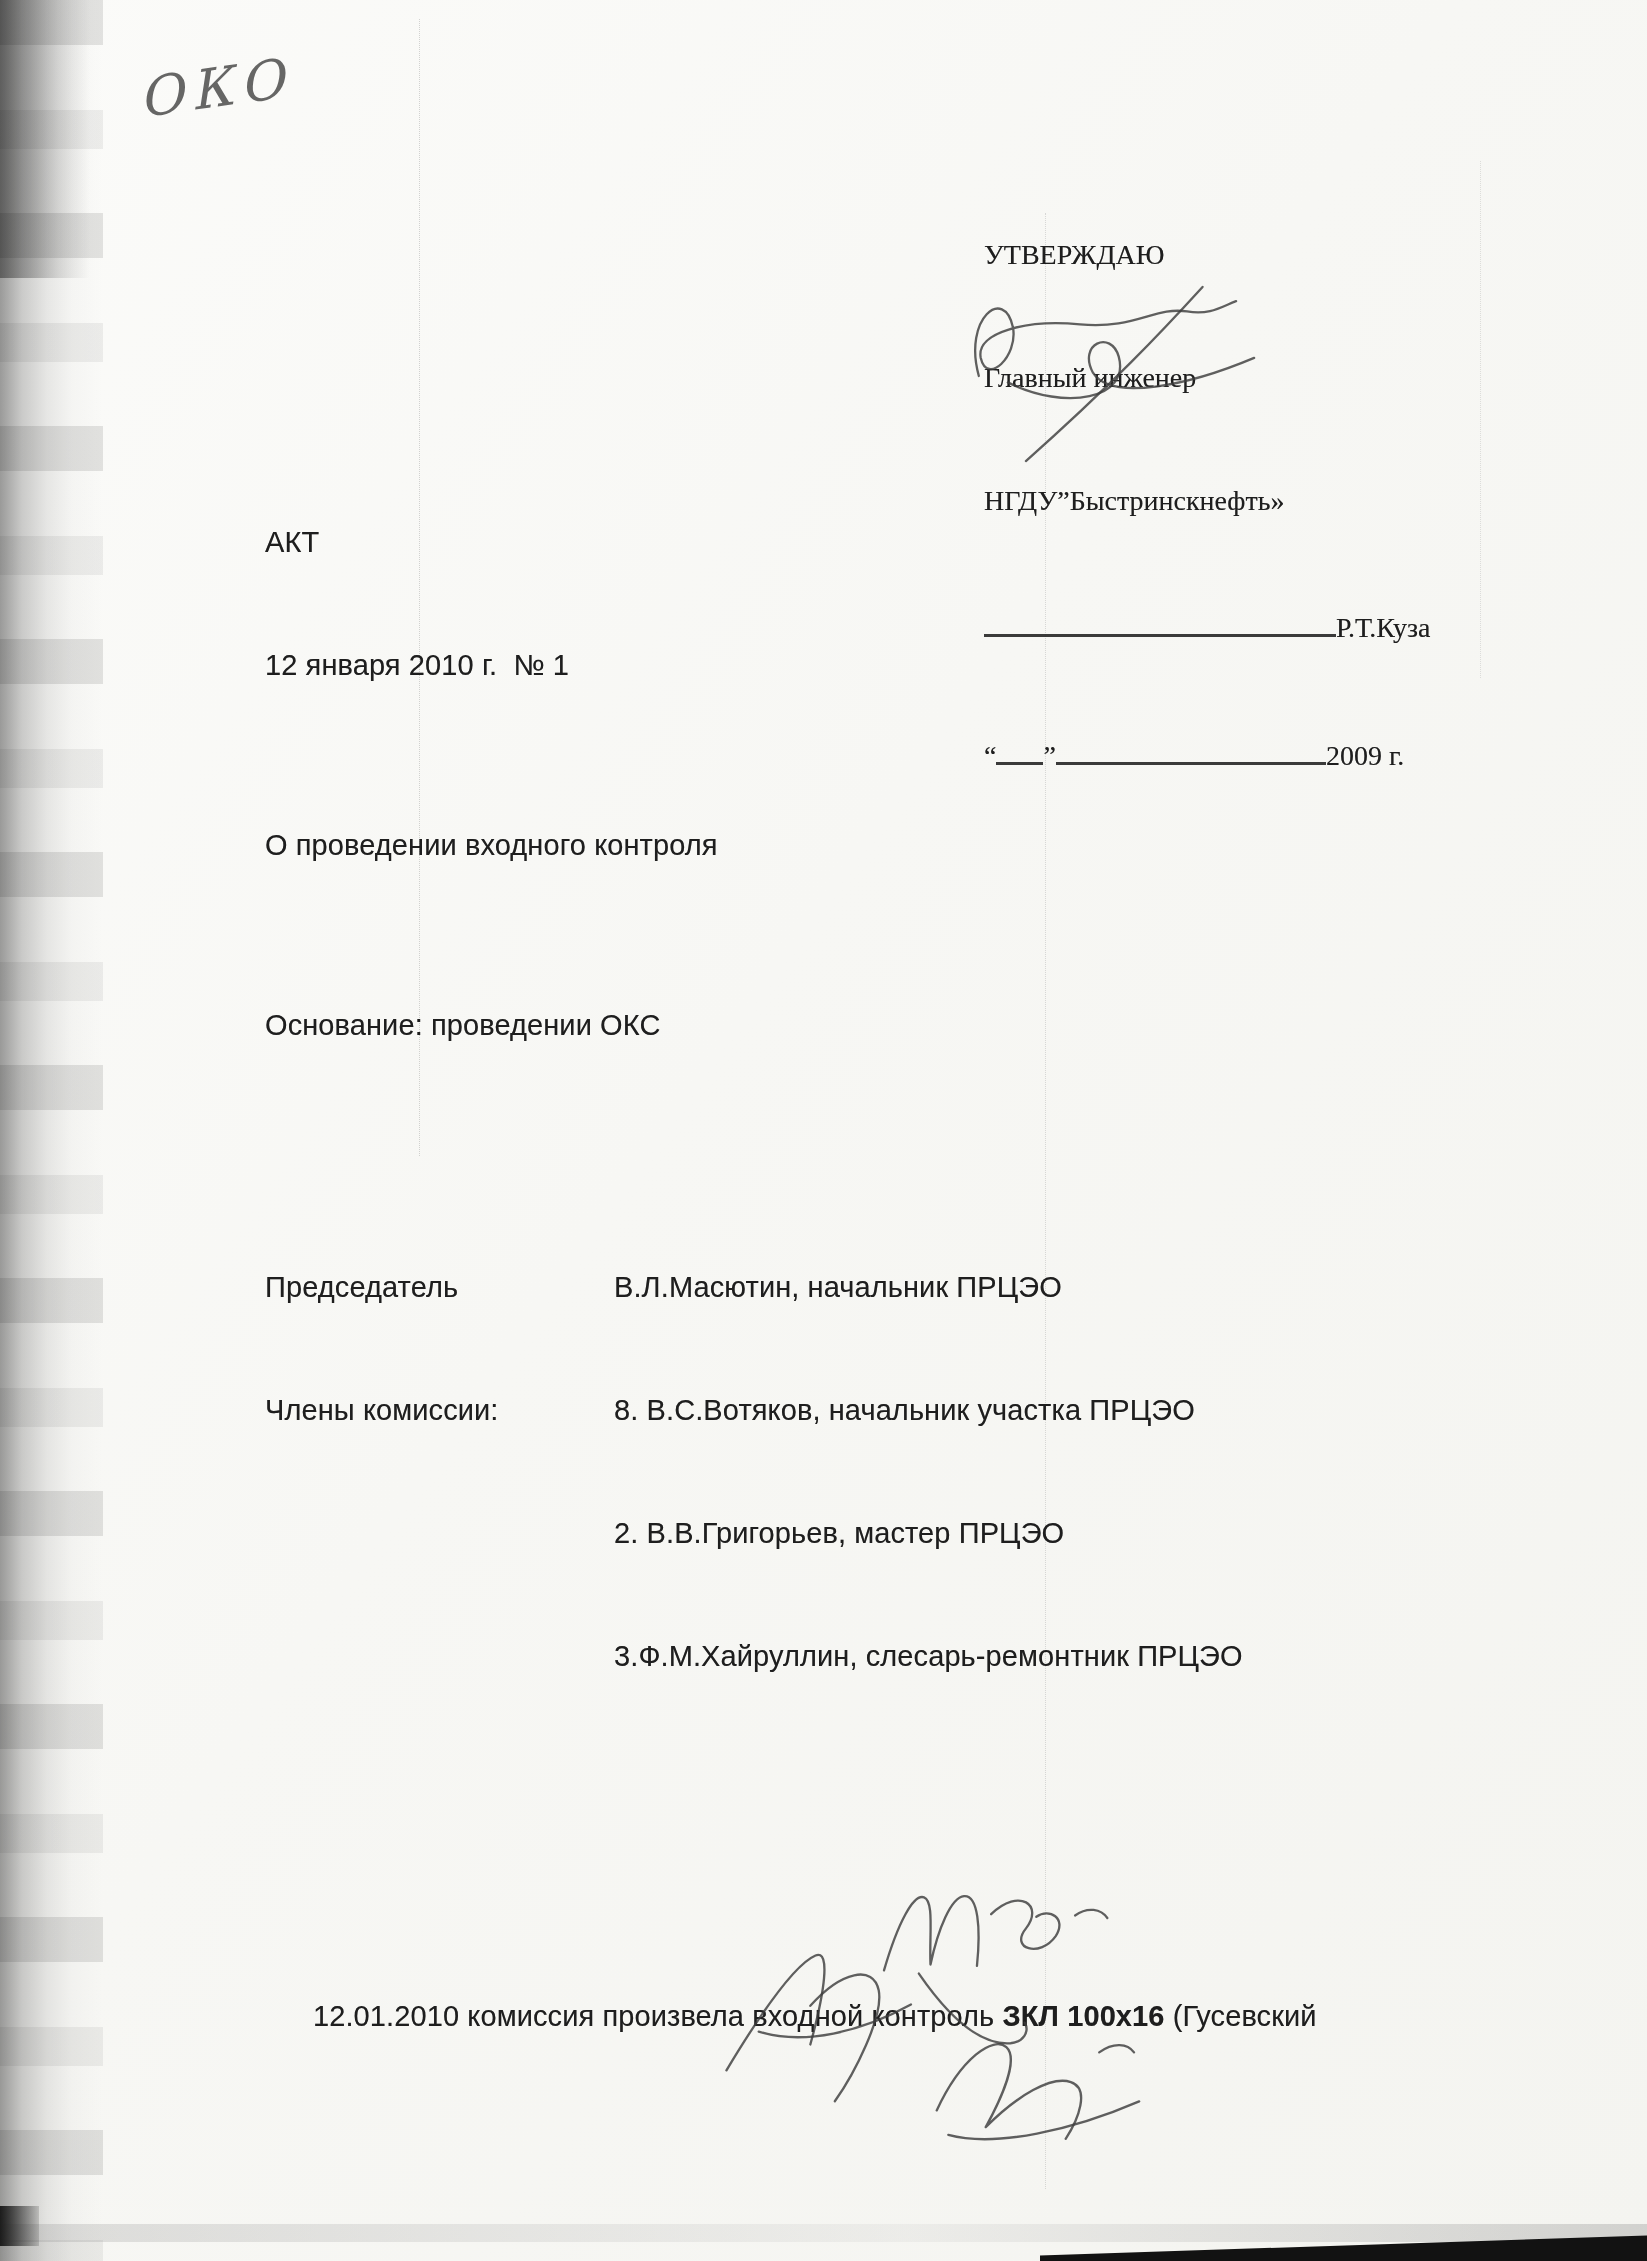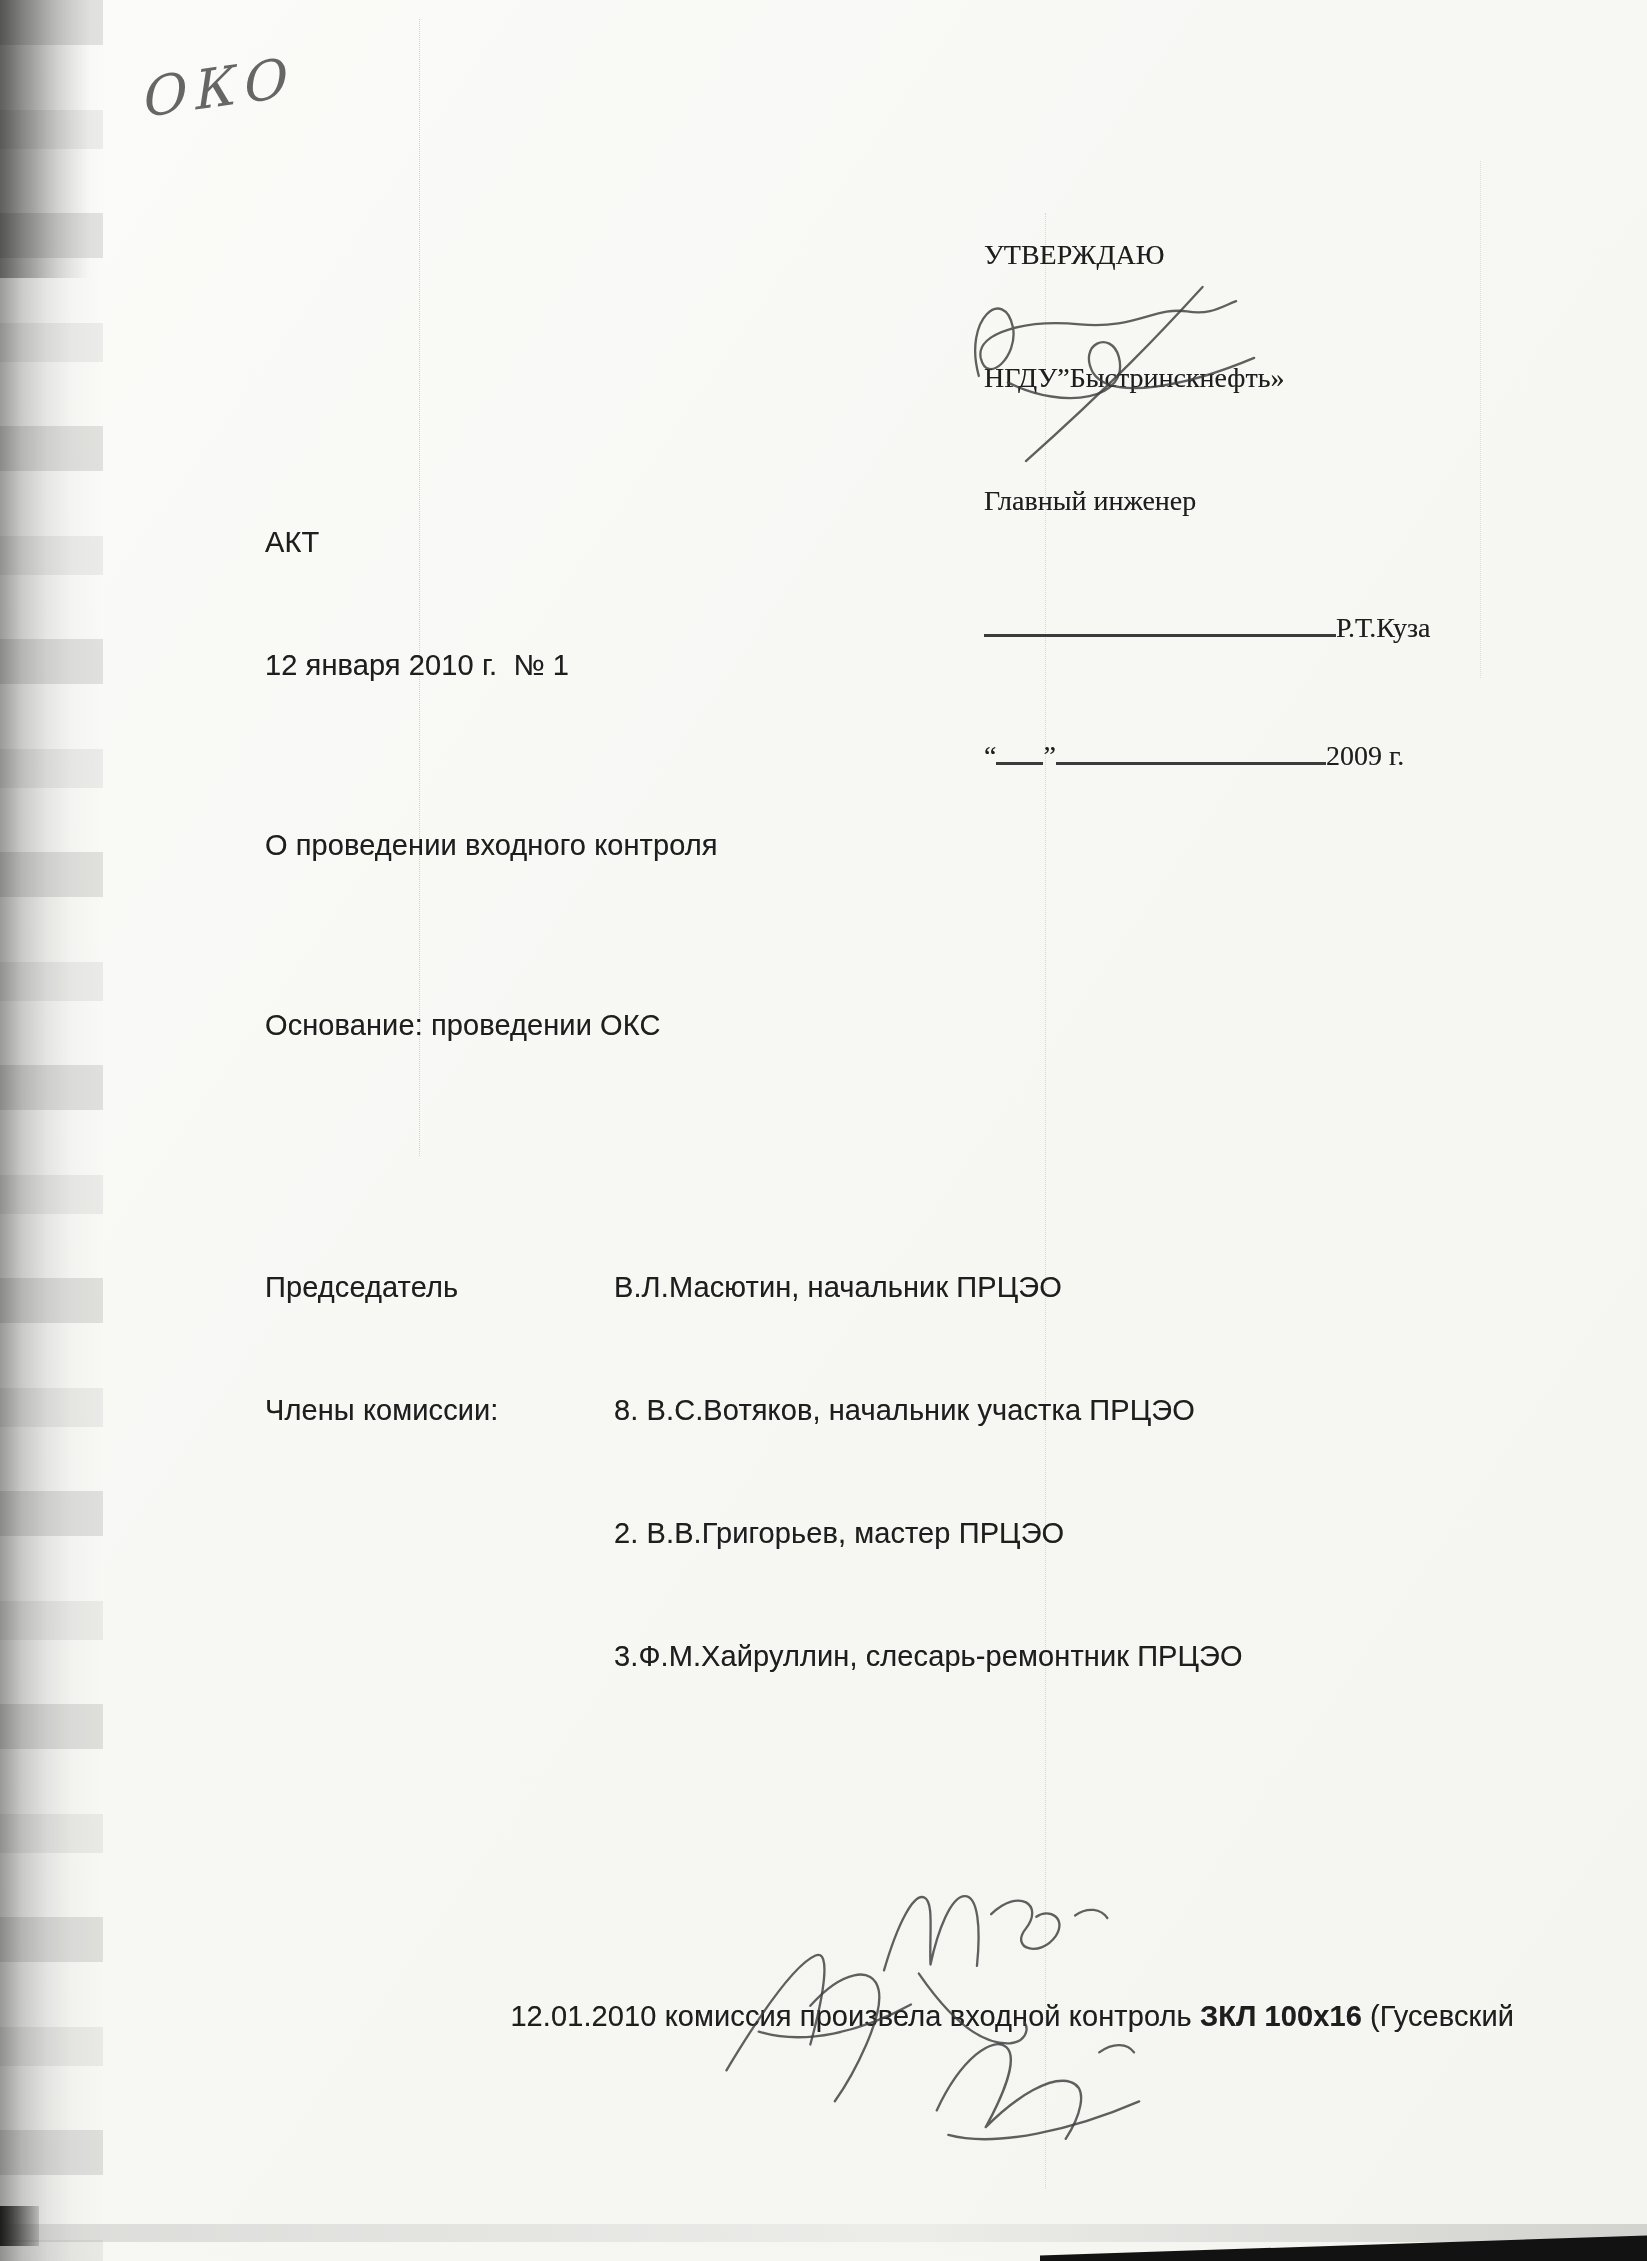--- a/index.html
+++ b/index.html
@@ -36,21 +36,21 @@
   .u{display:inline-block;border-bottom:3.2px solid rgba(38,38,38,.9);height:24.5px;vertical-align:baseline;}
   .appr-sign-row{margin-top:4px;}
   .appr-date-row{margin-top:5px;}
   
   .content{position:absolute;left:265px;top:399px;width:1249px;
     font-size:29px;line-height:41px;white-space:pre-wrap;letter-spacing:0.1px;}
   .bold{font-weight:700;}
   .mt55{margin-top:16px;}
   .mt50{margin-top:32px;}
   .col-label{display:inline-block;width:349px;}
-  .indent{padding-left:48px;text-align:right;}
+  .indent{padding-left:48px;}
   
   .sig-svg{position:absolute;}
   .sig-svg path{fill:none;stroke:#3d3d3d;stroke-width:3.6;stroke-linecap:round;stroke-linejoin:round;opacity:.82;}
 </style>
 </head>
 <body>
 
 <div class="sheet">
 
   <div class="edge-left"></div>
@@ -58,22 +58,22 @@
   <div class="fold fold2"></div>
   <div class="fold fold3"></div>
   <div class="bottom-gray"></div>
   <div class="bottom-wedge"></div>
   <div class="bottom-left-chunk"></div>
 
   <div class="oko">ОКО</div>
 
   <div class="approval">
     <div>УТВЕРЖДАЮ</div>
+    <div>Главный инженер</div>
     <div>НГДУ”Быстринскнефть»</div>
-    <div>Главный инженер</div>
     <div class="appr-sign-row"><span class="u" style="width:352px"></span><span>Р.Т.Куза</span></div>
     <div class="appr-date-row"><span>“</span><span class="u" style="width:47px"></span><span>”</span><span class="u" style="width:270px"></span><span>2009 г.</span></div>
   </div>
 
   <svg class="sig-svg" style="left:917px;top:247px" width="388" height="216" viewBox="0 0 600 335">
     <path d="M95,200 C70,110 135,60 148,125 C156,170 108,215 98,172 C90,132 170,112 252,120 C338,128 368,92 418,100 C455,106 472,92 494,84"></path>
     <path d="M442,62 C380,130 300,215 168,332"></path>
     <path d="M140,210 C230,255 330,235 312,170 C300,128 248,150 272,195 C300,240 420,215 522,172"></path>
   </svg>
 

